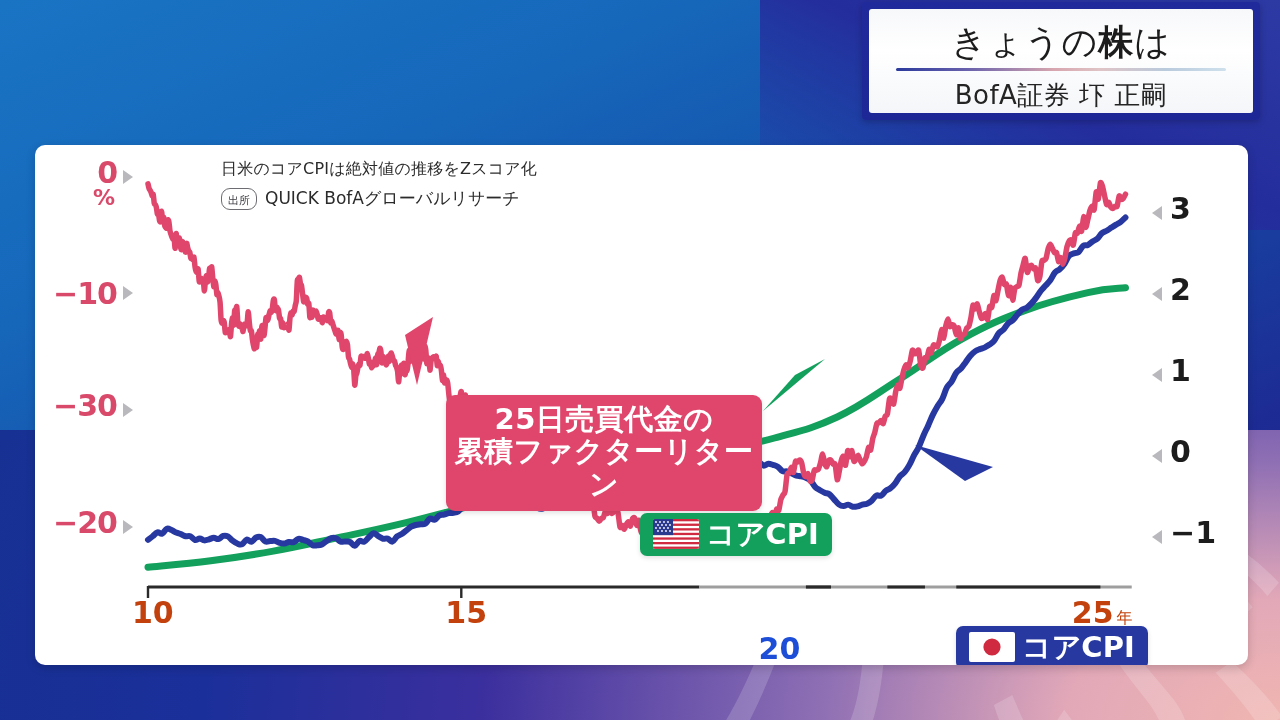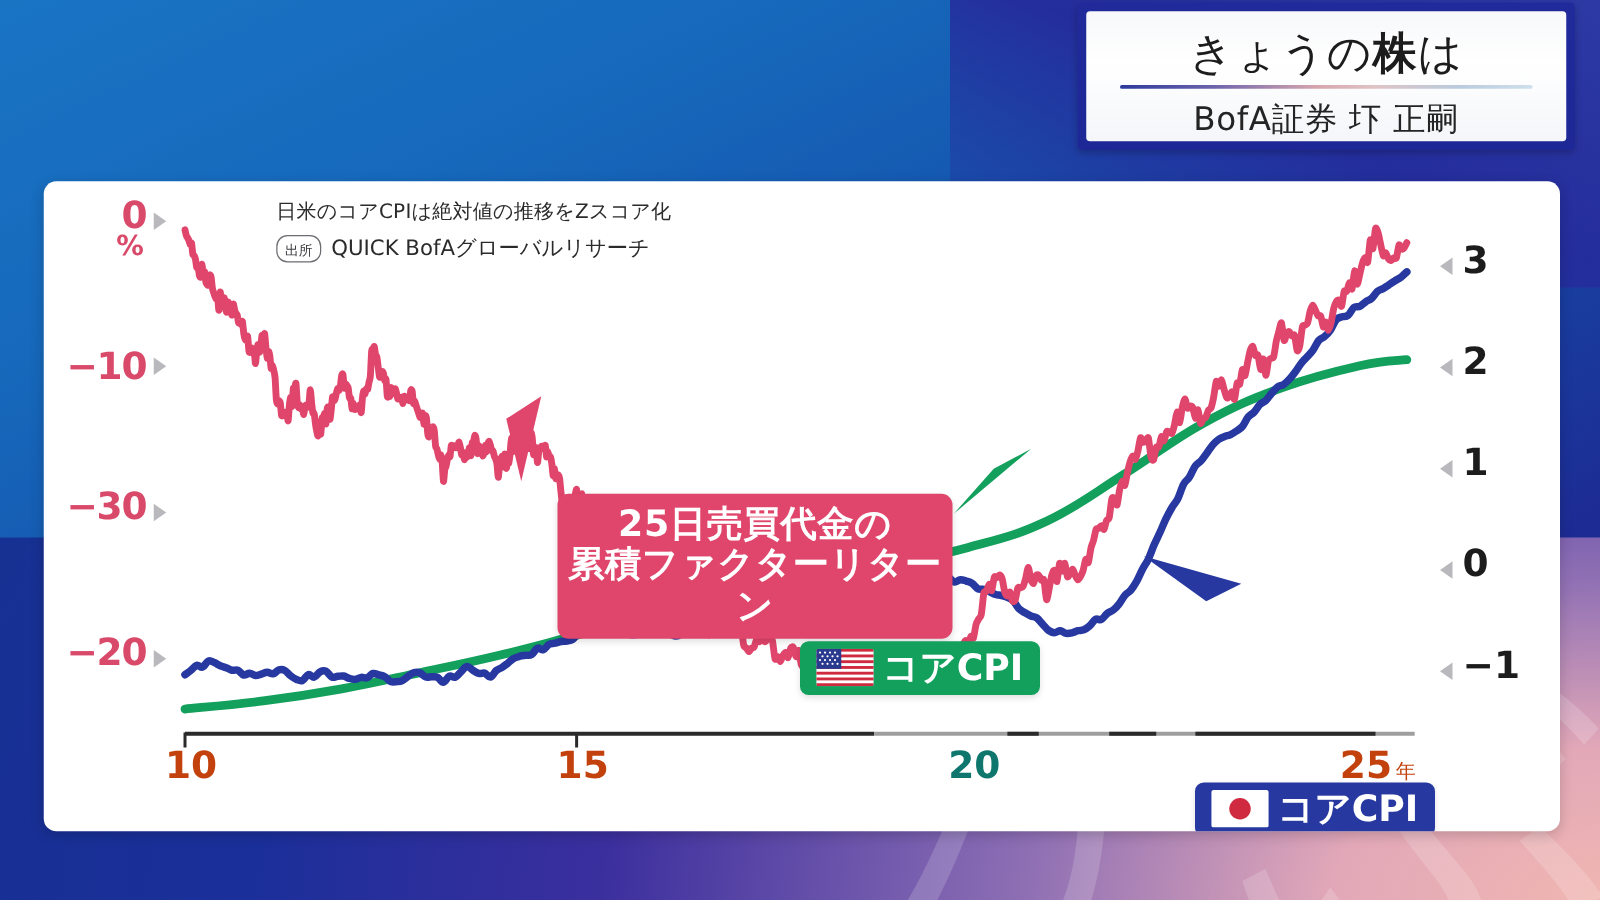--- a/index.html
+++ b/index.html
@@ -115,21 +115,21 @@
   .tick-tri-r{
     position:absolute;width:0;height:0;
     border-top:7px solid transparent;border-bottom:7px solid transparent;
     border-right:10px solid #b9b9bd;
   }
   .xlabel{
     position:absolute;top:450px;color:#c2410c;font-weight:700;
     font-family:"DejaVu Sans","Liberation Sans",sans-serif;
     font-size:30px;white-space:nowrap;
   }
-  .xlabel.dim{color:#0f766e;}
+  .xlabel.dim{color:#1d4ed8;margin-top:36px;}
   .xlabel .yr{font-size:16px;font-weight:400;margin-left:3px;}
 
   
   .callout-red{
     position:absolute;left:391px;top:250px;width:316px;
     background:#e0456b;border-radius:9px;
     padding:8px 0 11px;text-align:center;
     box-shadow:0 2px 5px rgba(0,0,0,.12);
     margin-left:20px;
   }

